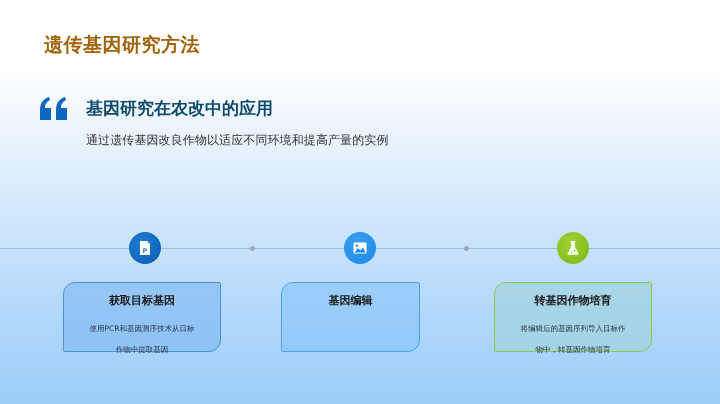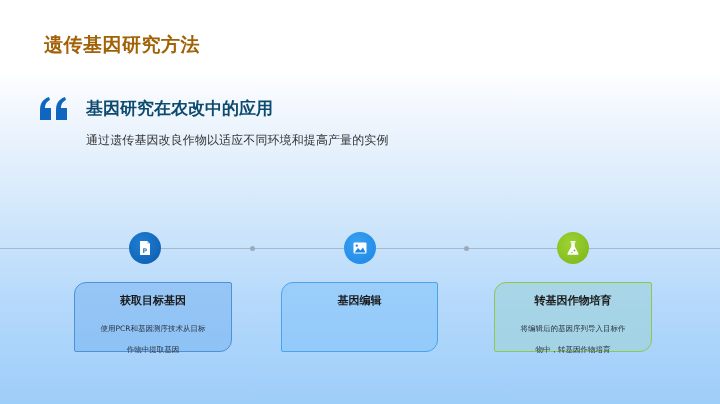--- a/index.html
+++ b/index.html
@@ -40,22 +40,22 @@
     .icon-blue-dark { background: radial-gradient(circle at 40% 35%, #1f7fd3, #0b5aae); }
     .icon-blue { background: radial-gradient(circle at 40% 35%, #3aa0f0, #1a86e6); }
     .icon-green { background: radial-gradient(circle at 40% 35%, #9ed232, #7ab51a); }
     .step-card {
       position: absolute; top: 282px; height: 70px;
       border-radius: 10px 2px 10px 2px;
       border: 1px solid;
       text-align: center;
       padding-top: 10px;
     }
-    .card-1 { left: 74px; width: 158px; background: rgba(120,180,240,0.55); border-color: #4f90d6; border-radius: 12px 2px 12px 2px; }
-    .card-2 { left: 281px; width: 157px; background: rgba(130,195,250,0.55); border-color: #4aa3ec; border-radius: 12px 2px 12px 2px; }
+    .card-1 { left: 63px; width: 158px; background: rgba(120,180,240,0.55); border-color: #4f90d6; border-radius: 12px 2px 12px 2px; }
+    .card-2 { left: 281px; width: 139px; background: rgba(130,195,250,0.55); border-color: #4aa3ec; border-radius: 12px 2px 12px 2px; }
     .card-3 { left: 494px; width: 158px; background: rgba(160,210,220,0.65); border-color: #8cc84b; border-radius: 12px 2px 12px 2px; }
     .card-title {
       font-size: 11px; font-weight: bold; color: #1a1a1a; margin-bottom: 10px;
     }
     .card-desc {
       font-size: 7.5px; color: #2a3340; line-height: 21px; padding: 0 22px;
     }
   </style>
 </head>
 <body>

